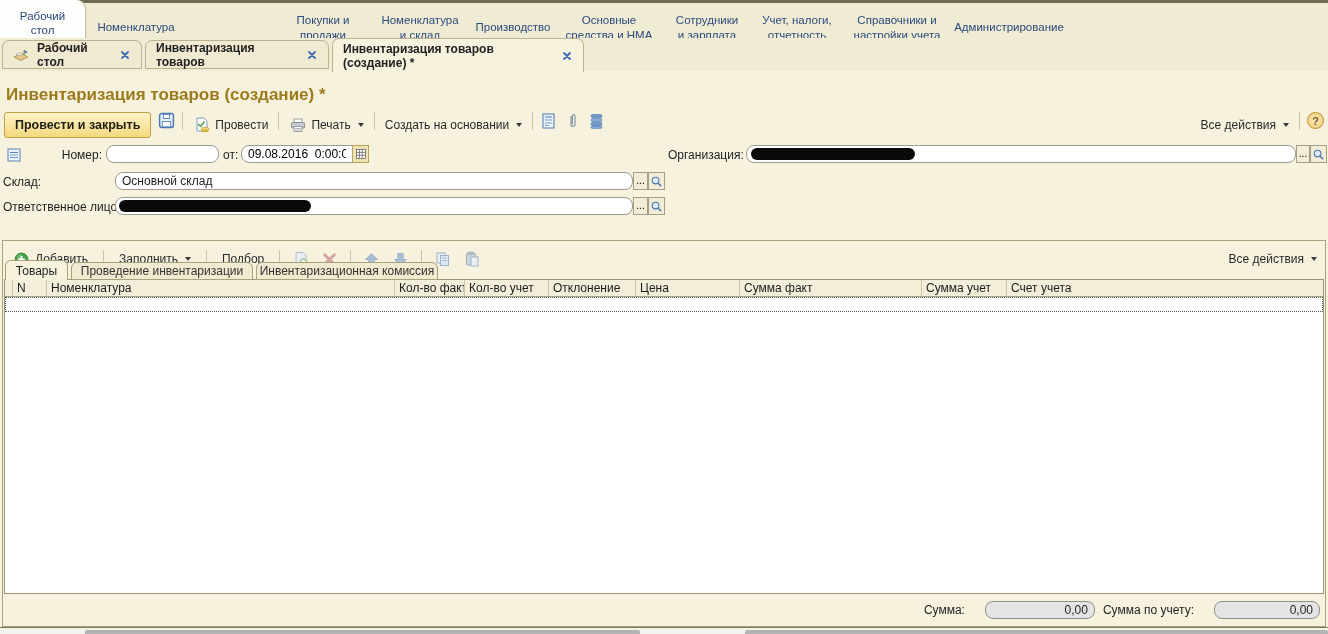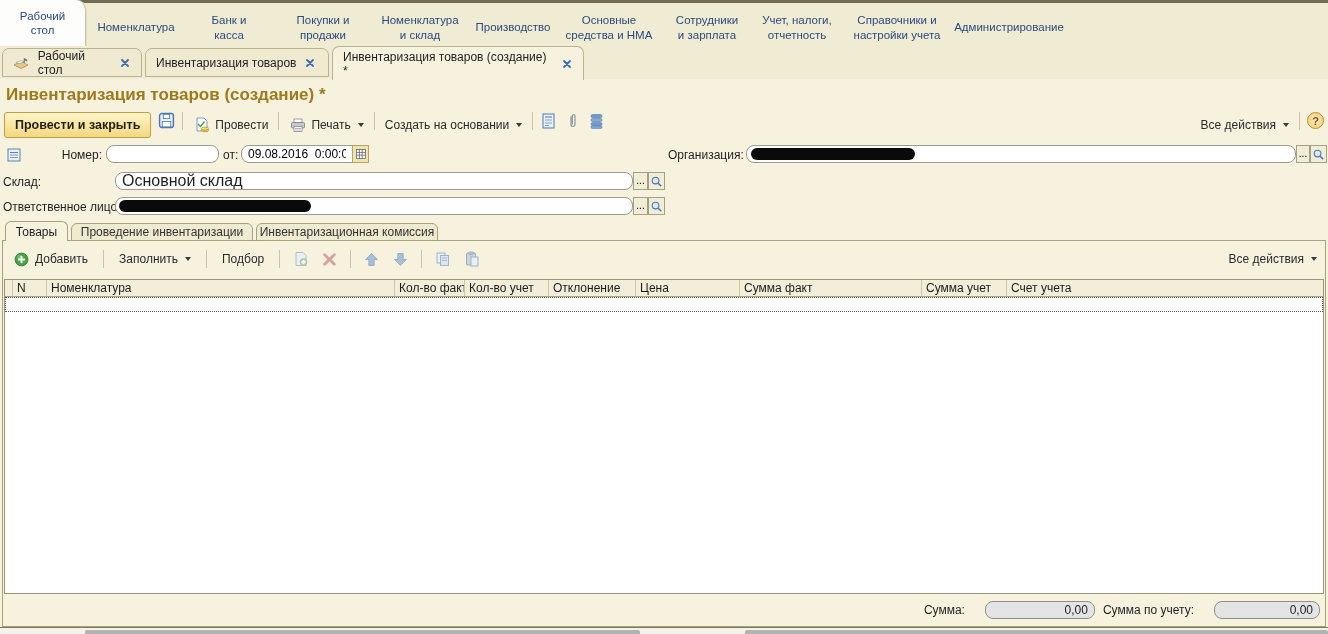--- a/index.html
+++ b/index.html
@@ -10,21 +10,21 @@
   .top-strip{position:absolute;left:0;top:0;width:1328px;height:3px;background:#6F6D52;}
   .menubar{position:absolute;left:0;top:3px;width:1328px;height:43px;background:#F0ECD4;}
   .mi{position:absolute;top:3px;height:43px;display:flex;flex-direction:column;justify-content:center;
       align-items:center;font-size:11.5px;color:#2B4A7D;cursor:default;line-height:1.25;text-align:center;}
   .mi span{display:block;}
   .mtab-active{position:absolute;left:0;top:0;width:86px;height:46px;background:#FDFDFB;
       border-right:1px solid #C9C4A6;border-top-right-radius:10px;box-shadow:1px 0 0 #E4E0C8;
       display:flex;flex-direction:column;justify-content:center;align-items:center;
       font-size:11.5px;color:#2B4A7D;line-height:1.25;text-align:center;}
   
-  .tabbar{position:absolute;left:0;top:46px;width:1328px;height:33px;background:#F0ECD4;}
+  .tabbar{position:absolute;left:0;top:38px;width:1328px;height:33px;background:#F0ECD4;font-weight:bold;}
   .dtab{position:absolute;top:2px;height:29px;background:#EFEAD0;border:1px solid #B9B391;
         border-top-left-radius:7px;border-top-right-radius:7px;display:flex;align-items:center;
         padding:0 10px;font-size:12px;color:#222;gap:8px;}
   .dtab.active{top:0;height:34px;background:#F6F2DE;border-bottom:none;z-index:2;}
   .xbtn{width:12px;height:12px;display:inline-flex;align-items:center;justify-content:center;}
   
   .content{position:absolute;left:0;top:79px;width:1328px;height:549px;background:#F6F2DE;
            border-bottom:1px solid #7E7C5F;}
   .page-title{position:absolute;left:6px;top:85px;font-size:17px;font-weight:bold;color:#9C7A1E;}
   
@@ -38,28 +38,28 @@
       border-top:4px solid #3a3a3a;margin-left:2px;display:inline-block;}
   .spacer{flex:1;}
   .help-btn{width:17px;height:17px;border-radius:50%;background:radial-gradient(#FDEBC0,#F3C96D);
       border:1px solid #C08C2C;color:#6b5a27;font-weight:bold;font-size:11px;display:flex;
       align-items:center;justify-content:center;cursor:default;}
   
   .lbl{position:absolute;font-size:12px;color:#1f1f1f;white-space:nowrap;}
   .inp{position:absolute;border:1px solid #9D9A90;border-radius:8px;height:18px;
        font-family:"Liberation Sans",sans-serif;font-size:12px;padding:0 6px;background:#fff;}
   .fld{position:absolute;border:1px solid #9D9A90;border-radius:8px;height:18px;background:#fff;
-       font-size:16px;line-height:16px;padding:0 6px;overflow:hidden;}
+       font-size:12px;line-height:16px;padding:0 6px;overflow:hidden;}
   .mini-btn{position:absolute;height:18px;background:#F2EDD6;border:1px solid #A5A083;
        font-size:10px;line-height:14px;text-align:center;padding:0;cursor:default;
        display:flex;align-items:center;justify-content:center;}
   .redact{position:absolute;background:#0a0a0a;border-radius:6px;}
   
   .stab{position:absolute;border:1px solid #A8A27B;border-top-left-radius:6px;border-top-right-radius:6px;
-        font-size:12px;display:flex;align-items:center;justify-content:center;cursor:default;}
+        font-size:12px;display:flex;align-items:center;justify-content:center;cursor:default;margin-top:39px;}
   .stab.active{top:221px;height:20px;background:#F6F2DE;border-bottom:none;z-index:3;}
   .stab.in{top:223px;height:18px;background:#EFEAD0;z-index:1;color:#333;}
   .panel{position:absolute;left:2px;top:240px;width:1324px;height:387px;border:1px solid #A8A27B;
          background:#F6F2DE;}
   
   .gtoolbar{position:absolute;left:10px;top:247px;width:1310px;height:24px;display:flex;
             align-items:center;gap:12px;font-size:12px;justify-content:space-between;}
   .icon16{width:17px;height:17px;display:inline-flex;align-items:center;justify-content:center;}
   
   .grid{position:absolute;left:4px;top:279px;width:1320px;height:315px;border:1px solid #9C9678;
@@ -79,24 +79,20 @@
 </head>
 <body>
 
 <div id="win">
 
   <div class="top-strip"></div>
   <div class="menubar">
     <div class="mi" style="left:88px;width:96px">
         <span>Номенклатура</span>
         <span></span>
-      </div>
-    <div class="mi" style="left:184px;width:90px">
-        <span>Банк и</span>
-        <span>касса</span>
       </div>
     <div class="mi" style="left:274px;width:98px">
         <span>Покупки и</span>
         <span>продажи</span>
       </div>
     <div class="mi" style="left:372px;width:96px">
         <span>Номенклатура</span>
         <span>и склад</span>
       </div>
     <div class="mi" style="left:468px;width:90px">

